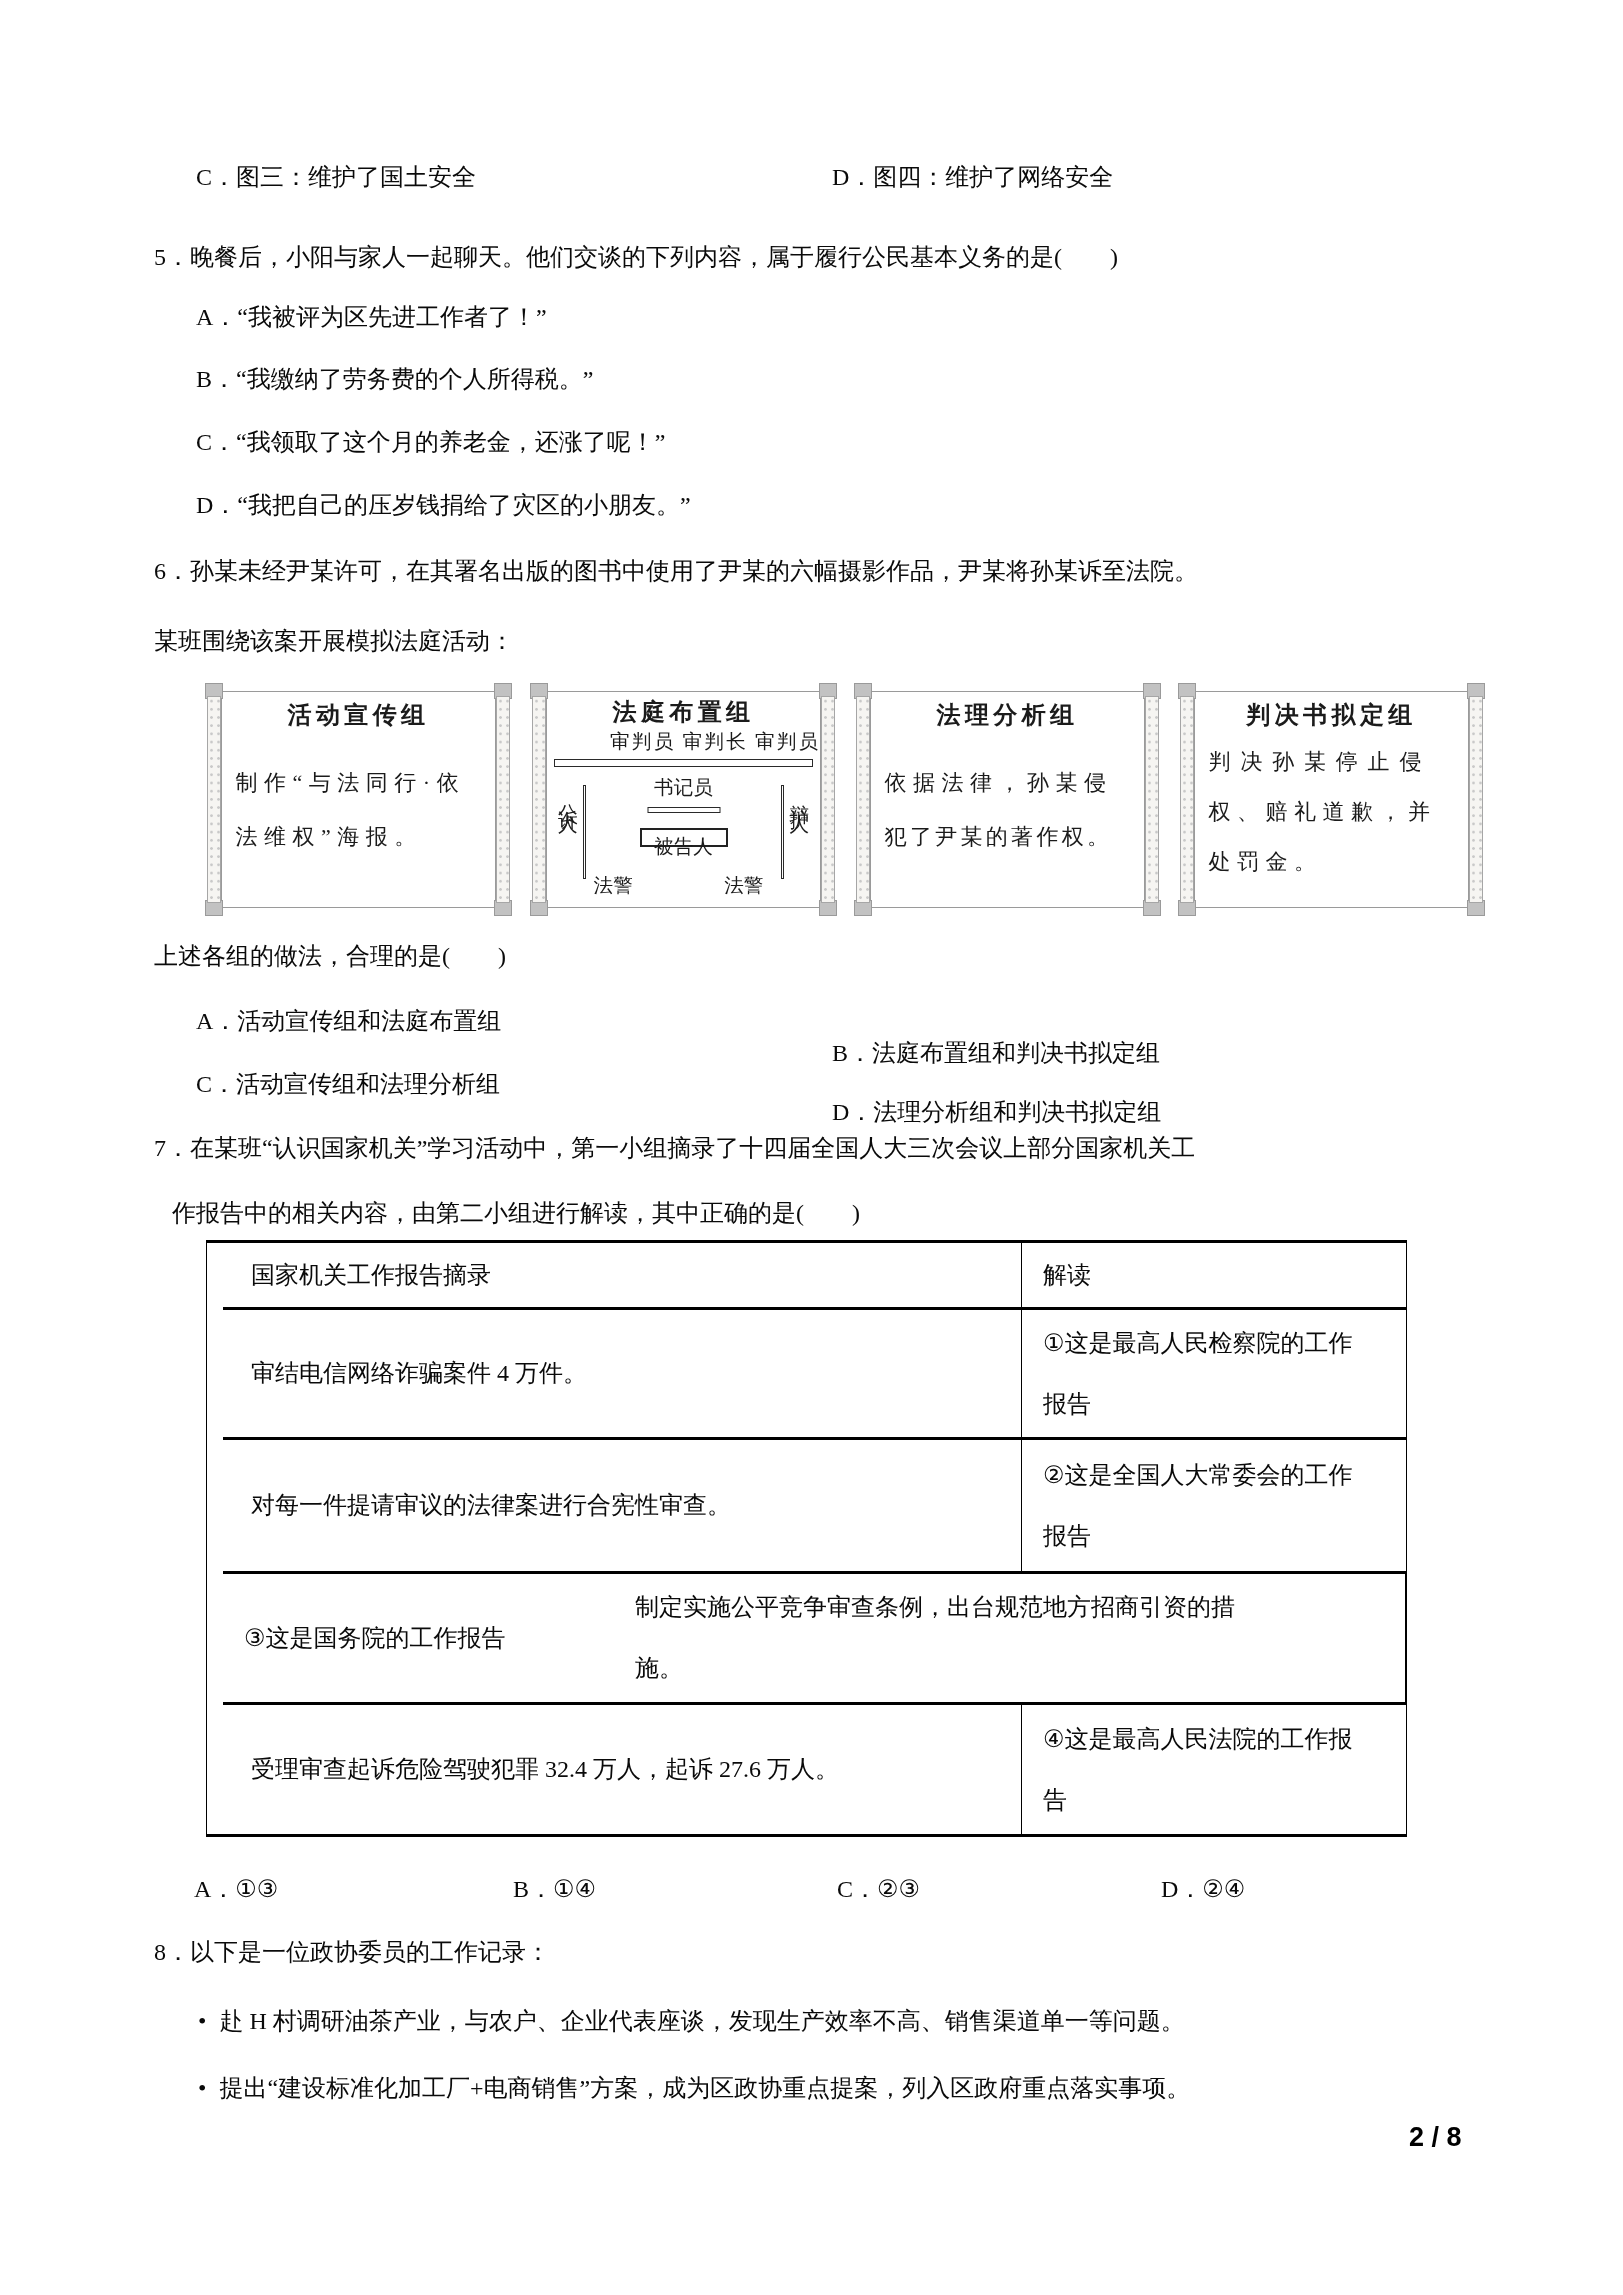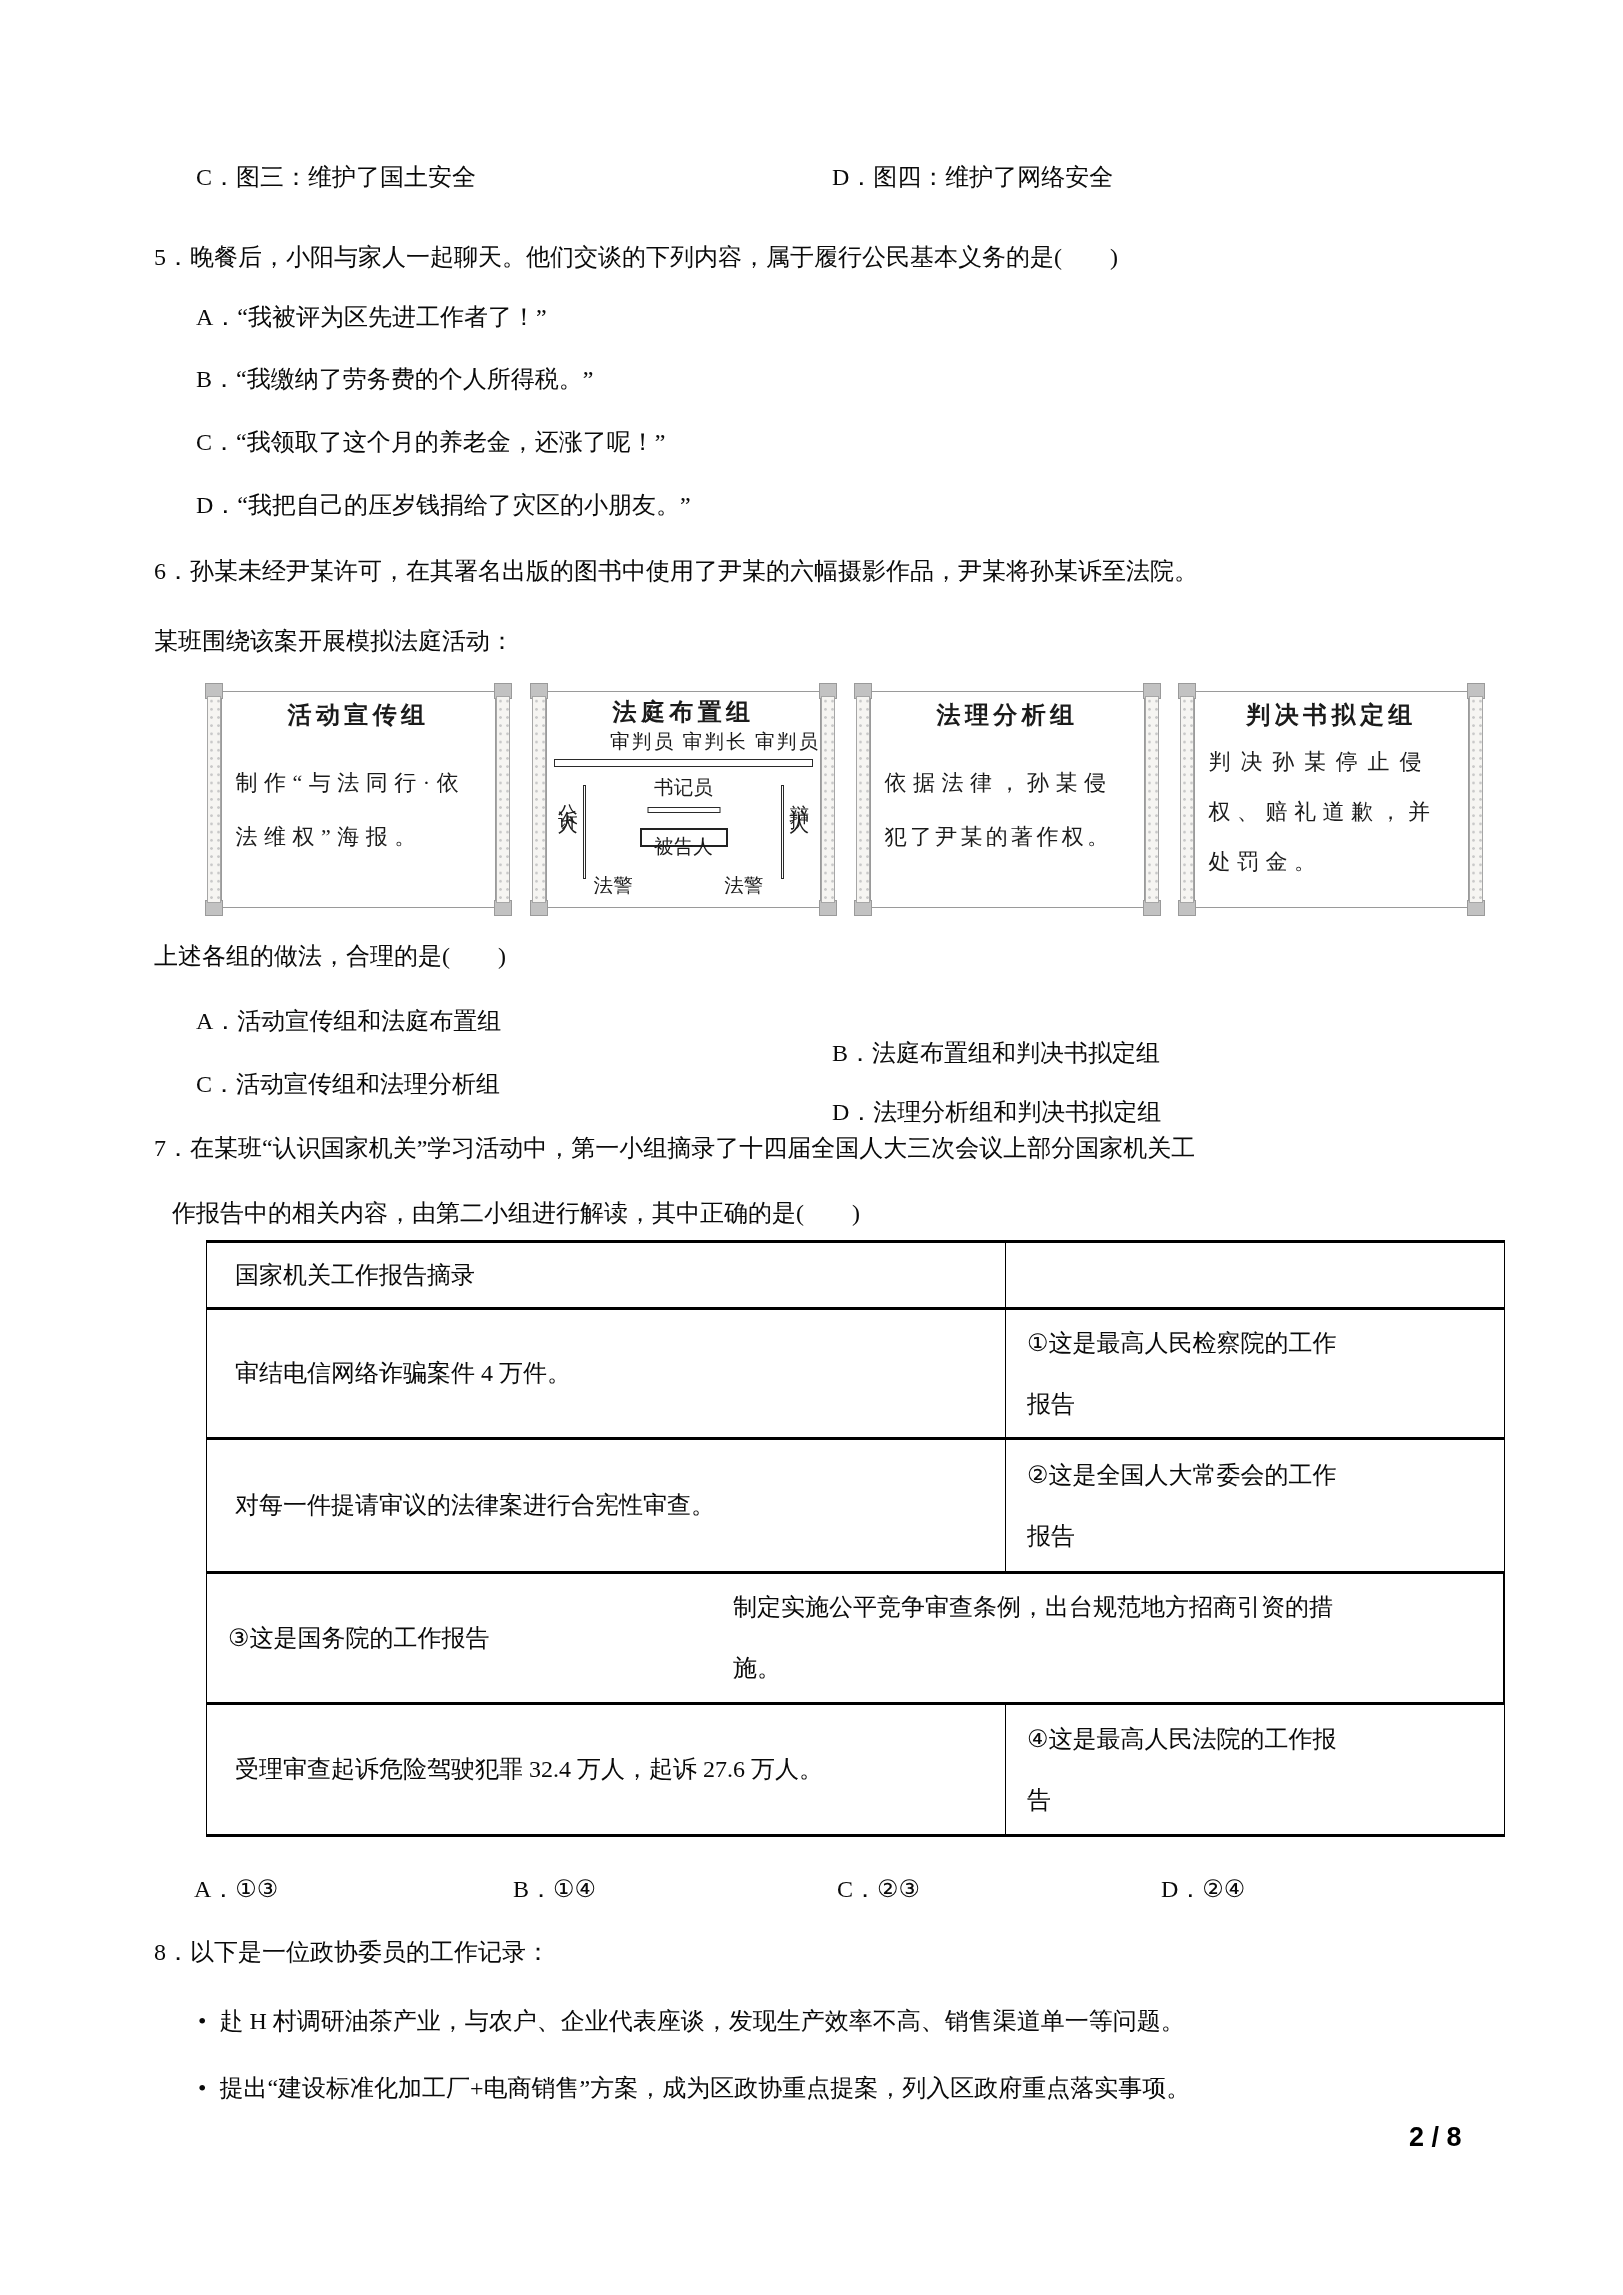--- a/index.html
+++ b/index.html
@@ -33,23 +33,23 @@
     white-space:nowrap;color:#1b1b1b;}
 
   
   .court-label{position:absolute;font-size:19.6px;color:#1b1b1b;white-space:nowrap;}
   .court-bar{position:absolute;border:1.6px solid #2a2a2a;background:#fff;box-sizing:border-box;}
   .vertical-text{writing-mode:vertical-rl;text-orientation:upright;letter-spacing:5.5px;}
   .defendant-box{position:absolute;border:2.2px solid #222;box-sizing:border-box;
     text-align:center;font-size:19.6px;color:#1b1b1b;}
 
   
-  .q7table{position:absolute;left:206px;top:1240px;width:1299px;
+  .q7table{position:absolute;left:206px;top:1240px;width:1201px;
     border-left:1.6px solid #000;border-right:1.6px solid #000;
-    border-top:3.8px solid #000;border-bottom:3.8px solid #000;box-sizing:border-box;}
+    border-top:3.8px solid #000;border-bottom:3.8px solid #000;box-sizing:border-box;padding-left:16px;}
   .trow{display:flex;border-bottom:3.8px solid #000;box-sizing:border-box;}
   .trow:last-child{border-bottom:none;}
   .tcell{box-sizing:border-box;display:flex;flex-direction:column;justify-content:center;}
   .tcell.left{width:799px;border-right:1.6px solid #000;padding-left:28px;}
   .tcell.right{flex:1;padding-left:21px;}
   .cell-line{font-size:24px;line-height:61px;white-space:nowrap;}
 
   .footer-page{position:absolute;left:1409px;top:2122px;
     font-family:"Liberation Sans","DejaVu Sans",sans-serif;
     font-weight:bold;font-size:27px;color:#000;}
@@ -145,20 +145,23 @@
 <div class="line opt-col2" style="top:1071px;margin-top:28px;">D．法理分析组和判决书拟定组</div>
 
 <div class="line stem" style="top:1135px;">7．在某班“认识国家机关”学习活动中，第一小组摘录了十四届全国人大三次会议上部分国家机关工</div>
 <div class="line stem" style="top:1200px;margin-left:18px;">作报告中的相关内容，由第二小组进行解读，其中正确的是(　　)</div>
 
 <div class="q7table">
   <div class="trow" style="height:67px;">
     <div class="tcell left">
       <div class="cell-line">国家机关工作报告摘录</div>
     </div>
+    <div class="tcell right">
+      <div class="cell-line">解读</div>
+    </div>
   </div>
   <div class="trow" style="height:130px;">
     <div class="tcell left">
       <div class="cell-line">审结电信网络诈骗案件 4 万件。</div>
     </div>
     <div class="tcell right">
       <div class="cell-line">①这是最高人民检察院的工作</div>
       <div class="cell-line">报告</div>
     </div>
   </div>

